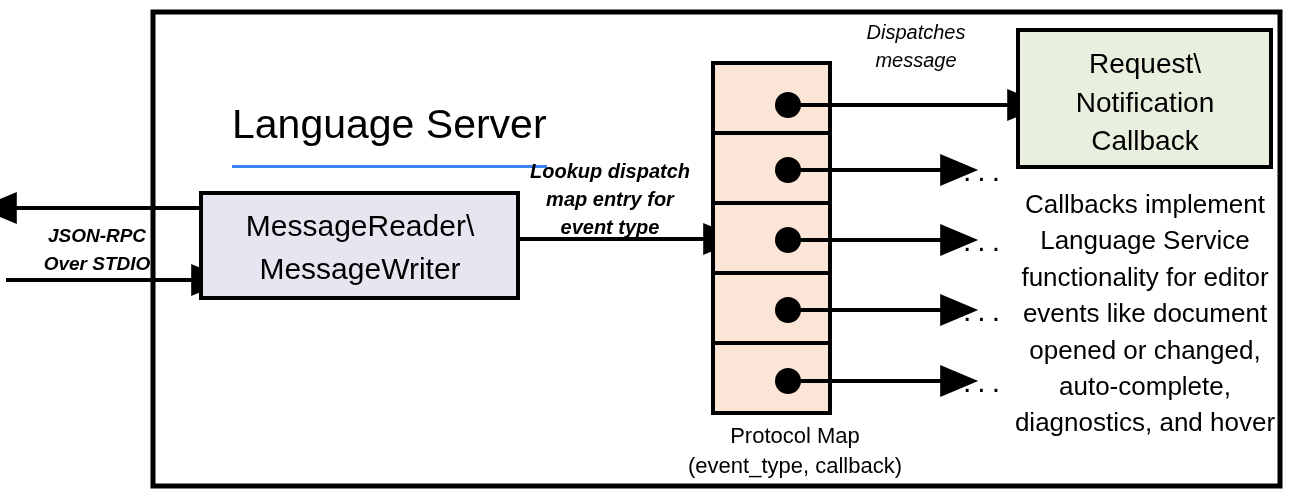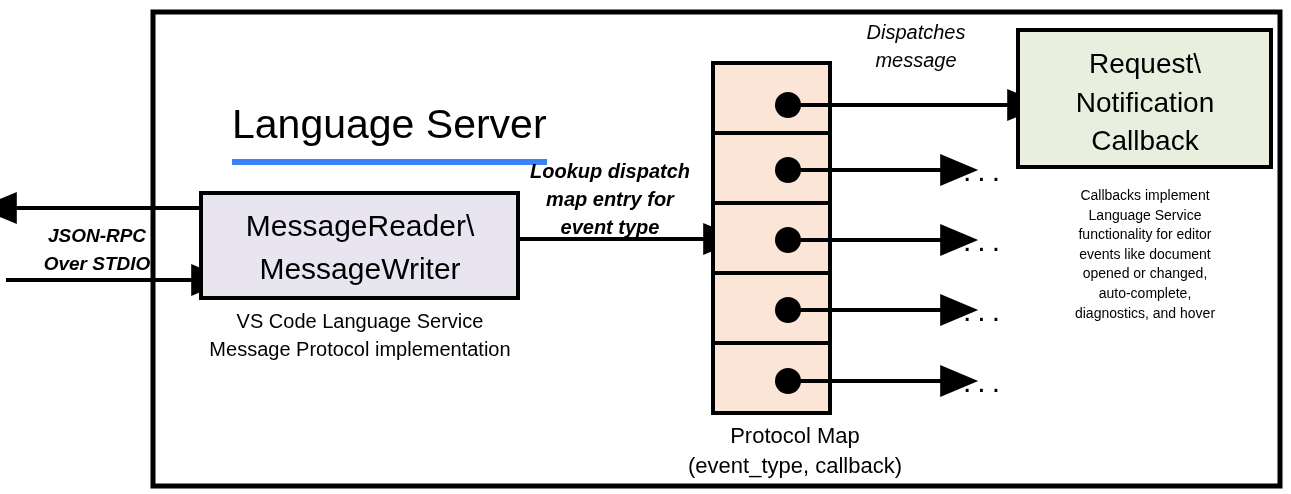--- a/index.html
+++ b/index.html
@@ -16,22 +16,22 @@
   .tx{position:absolute;white-space:pre-line;line-height:1.18;}
   .ctr{text-align:center;}
 
   #title{
     left:232px;top:52px;width:340px;
     font-size:41px;text-align:left;letter-spacing:0px;
     padding-bottom:2px;
   }
   #title .ul{
     display:inline-block;
-    border-bottom:6px solid #3b82f6;
-    padding-bottom:10px;
+    border-bottom:3px solid #3b82f6;
+    padding-bottom:16px;
   }
 
   #mrmw-label{
     left:202px;top:205px;width:316px;
     font-size:30px;line-height:1.42;
   }
   #mrmw-caption{
     left:200px;top:308px;width:320px;
     font-size:20px;line-height:1.38;
   }
@@ -49,21 +49,21 @@
     left:826px;top:18px;width:180px;
     font-size:20px;font-style:italic;font-weight:400;
     line-height:1.40;
   }
   #callback-title{
     left:1020px;top:45px;width:250px;
     font-size:28px;line-height:1.38;
   }
   #callback-caption{
     left:1008px;top:186px;width:274px;
-    font-size:14px;line-height:1.40;
+    font-size:26px;line-height:1.40;
   }
   #dispatchmap-caption{
     left:650px;top:421px;width:290px;
     font-size:22px;line-height:1.35;
   }
 
   
   .ellipsis{
     position:absolute;font-size:30px;letter-spacing:6px;
     color:#000;line-height:1;
@@ -115,22 +115,20 @@
     <rect x="1018" y="30" width="253" height="137" fill="#E9EFDE" stroke="#000" stroke-width="4"></rect>
   </svg>
 
   <div class="tx" id="title">
     <span class="ul">Language Server</span>
   </div>
 
   <div class="tx ctr" id="mrmw-label">MessageReader\
 MessageWriter</div>
 
-  <div class="tx ctr" id="mrmw-caption">VS Code Language Service
-Message Protocol implementation</div>
 
   <div class="tx ctr" id="jsonrpc-label">JSON-RPC
 Over STDIO</div>
 
   <div class="tx ctr" id="lookup-label">Lookup dispatch
 map entry for
 event type</div>
 
   <div class="tx ctr" id="dispatches-label">Dispatches
 message</div>

